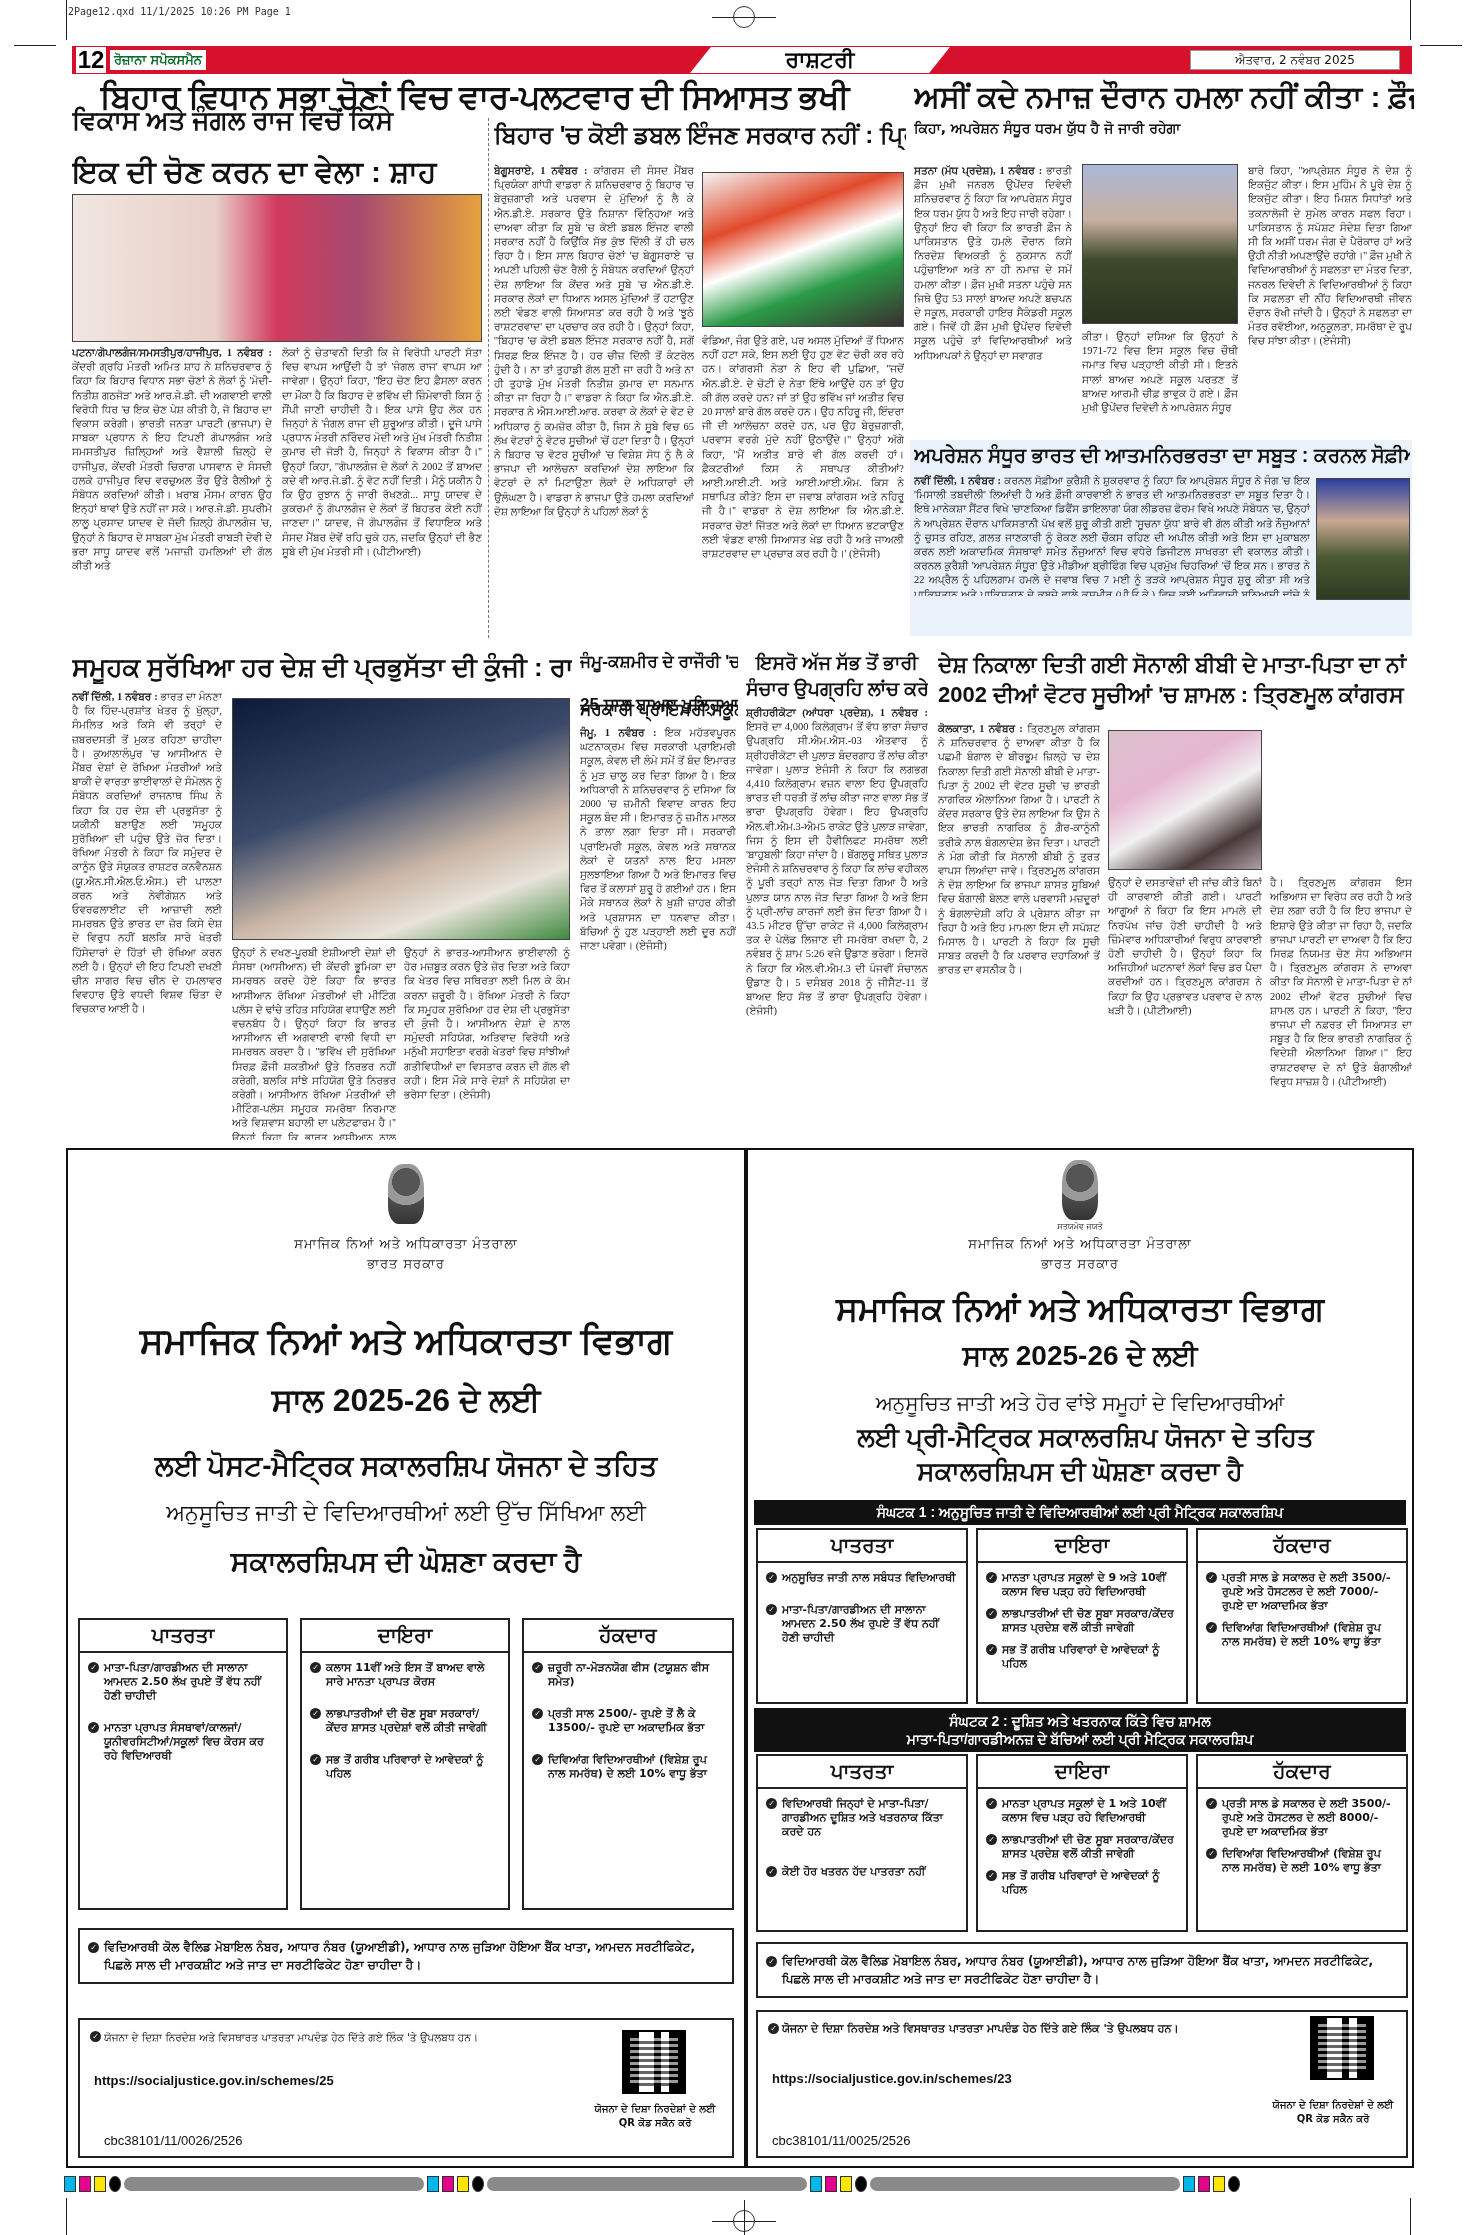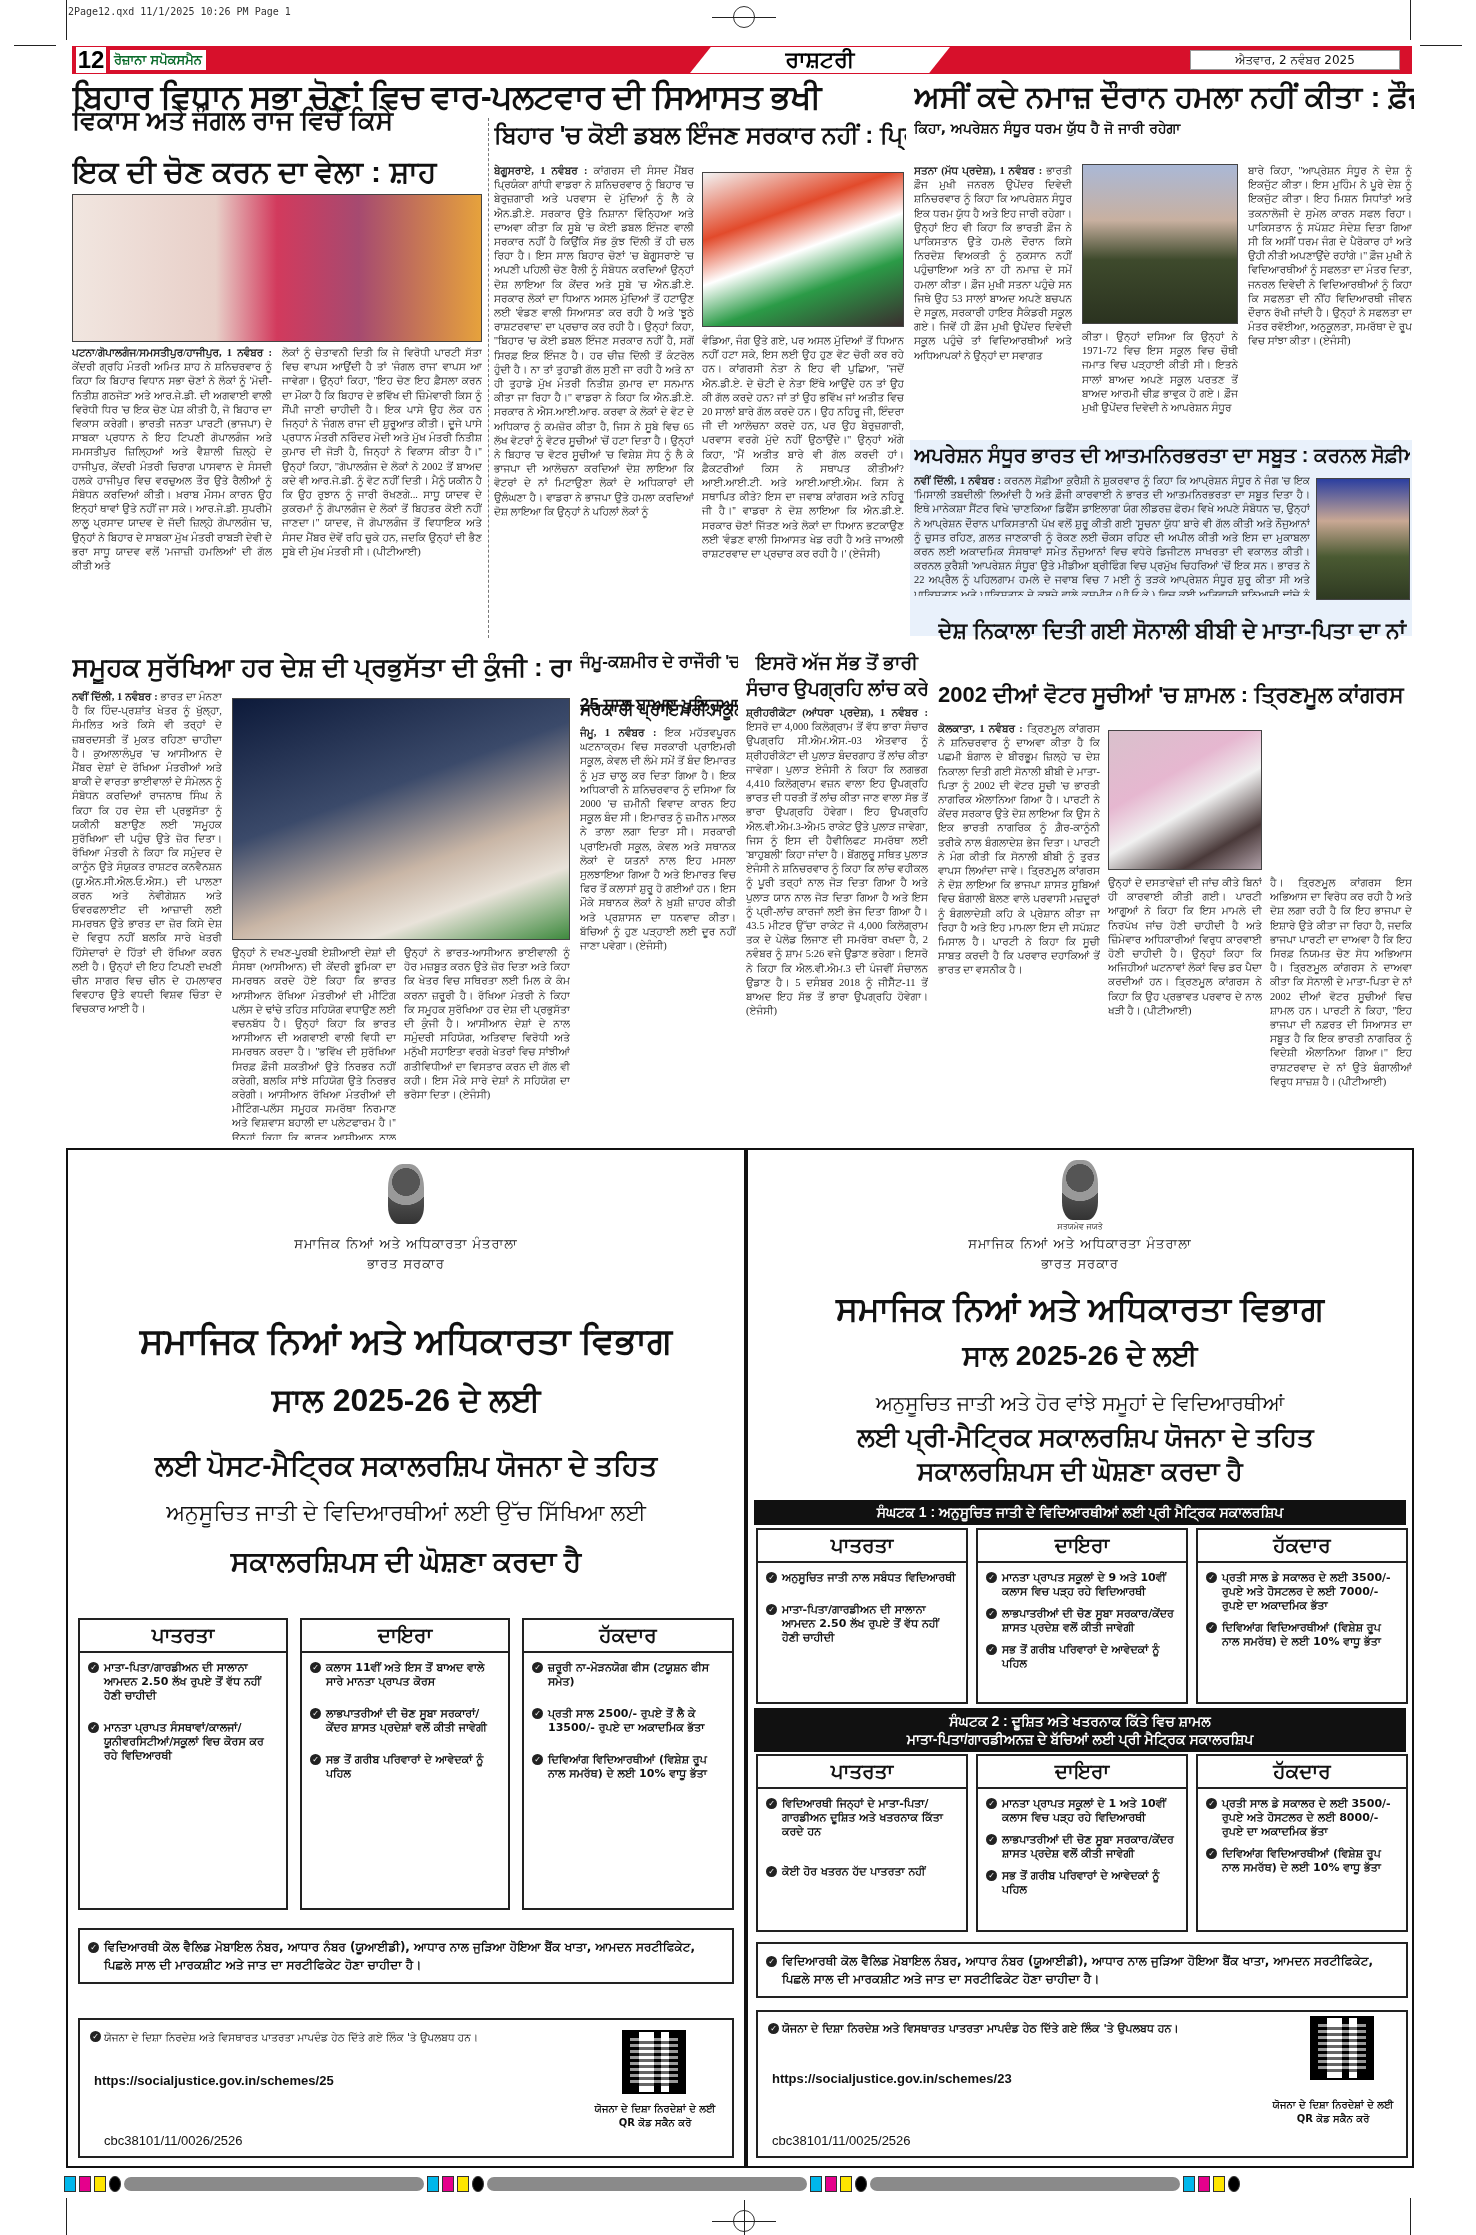--- a/index.html
+++ b/index.html
@@ -12,21 +12,21 @@
   .reg { width: 22px; height: 22px; border: 1px solid #333; border-radius: 50%; }
 
   
   .masthead { left: 72px; top: 46px; width: 1340px; height: 28px; background: #d7102b; }
   .pg-num { left: 76px; top: 47px; width: 30px; height: 26px; background: #fff; font-family: "Liberation Sans", sans-serif; font-weight: bold; font-size: 24px; line-height: 26px; text-align: center; color: #000; }
   .paper-name { left: 110px; top: 50px; height: 20px; padding: 0 4px; background: #fff; font-size: 13px; line-height: 20px; color: #0a6b2b; font-weight: bold; }
   .section-tab { left: 690px; top: 47px; width: 260px; height: 26px; background: #fff; clip-path: polygon(8% 0, 100% 0, 92% 100%, 0 100%); font-weight: bold; font-size: 22px; line-height: 26px; text-align: center; color: #000; }
   .date-box { left: 1190px; top: 50px; width: 210px; height: 20px; background: #fff; border: 1px solid #999; font-size: 12px; line-height: 18px; text-align: center; }
 
   
-  .hl { font-family: "Liberation Sans", sans-serif; font-weight: bold; color: #111; white-space: nowrap; overflow: hidden; letter-spacing: -0.5px; }
+  .hl { font-family: "Liberation Sans", sans-serif; font-weight: bold; color: #111; white-space: nowrap; overflow: hidden; letter-spacing: -0.5px; margin-left: 28px; }
   .hl-cond { font-family: "Liberation Sans", sans-serif; font-weight: bold; color: #111; white-space: nowrap; overflow: hidden; transform-origin: left top; }
   .body-text { font-family: "Liberation Serif", serif; font-size: 10.5px; line-height: 14.2px; color: #222; text-align: justify; overflow: hidden; }
   .dateline { font-weight: bold; }
 
   .photo { background: linear-gradient(135deg, #b9c6d8 0%, #e9d6c4 40%, #c46b5b 70%, #5a6b3a 100%); border: 1px solid #444; }
   .photo-shah { background: linear-gradient(90deg, #f1e6e0 0%, #e8cfc8 35%, #d23a5d 50%, #a64a70 70%, #e6a23c 100%); }
   .photo-priyanka { background: linear-gradient(160deg, #f3f3f3 0%, #e24a2b 30%, #ffffff 50%, #2b9b47 70%, #3a2f2f 100%); }
   .photo-army { background: linear-gradient(180deg, #aab8d6 0%, #c8b0a0 35%, #3e4a2c 60%, #2b3320 100%); }
   .photo-sofia { background: linear-gradient(180deg, #2b3fa0 0%, #c9a894 35%, #4a5a32 65%, #2f3a22 100%); }
   .photo-rajnath { background: linear-gradient(160deg, #0d1a3a 0%, #3b4a6a 40%, #c9b6a6 65%, #e9e3da 80%, #3e8a3e 100%); }
@@ -113,21 +113,21 @@
 
 <div class="abs hl-cond" style="left:580px;top:650px;width:158px;font-size:17px;line-height:24px;text-align:center;">ਜੰਮੂ-ਕਸ਼ਮੀਰ ਦੇ ਰਾਜੌਰੀ 'ਚ</div>
 <div class="abs hl-cond" style="left:580px;top:674px;width:158px;font-size:17px;line-height:24px;margin-top:19px;">25 ਸਾਲ ਬਾਅਦ ਖੁਲ੍ਹਿਆ</div>
 <div class="abs hl-cond" style="left:580px;top:698px;width:158px;font-size:17px;line-height:24px;text-align:center;">ਸਰਕਾਰੀ ਪ੍ਰਾਇਮਰੀ ਸਕੂਲ</div>
 <div class="abs body-text" style="left:580px;top:726px;width:156px;height:414px;"><span class="dateline">ਜੰਮੂ, 1 ਨਵੰਬਰ :</span> <span>ਇਕ ਮਹੱਤਵਪੂਰਨ ਘਟਨਾਕ੍ਰਮ ਵਿਚ ਸਰਕਾਰੀ ਪ੍ਰਾਇਮਰੀ ਸਕੂਲ, ਕੇਵਲ ਦੀ ਲੰਮੇ ਸਮੇਂ ਤੋਂ ਬੰਦ ਇਮਾਰਤ ਨੂੰ ਮੁੜ ਚਾਲੂ ਕਰ ਦਿਤਾ ਗਿਆ ਹੈ। ਇਕ ਅਧਿਕਾਰੀ ਨੇ ਸ਼ਨਿਚਰਵਾਰ ਨੂੰ ਦਸਿਆ ਕਿ 2000 'ਚ ਜ਼ਮੀਨੀ ਵਿਵਾਦ ਕਾਰਨ ਇਹ ਸਕੂਲ ਬੰਦ ਸੀ। ਇਮਾਰਤ ਨੂੰ ਜ਼ਮੀਨ ਮਾਲਕ ਨੇ ਤਾਲਾ ਲਗਾ ਦਿਤਾ ਸੀ। ਸਰਕਾਰੀ ਪ੍ਰਾਇਮਰੀ ਸਕੂਲ, ਕੇਵਲ ਅਤੇ ਸਥਾਨਕ ਲੋਕਾਂ ਦੇ ਯਤਨਾਂ ਨਾਲ ਇਹ ਮਸਲਾ ਸੁਲਝਾਇਆ ਗਿਆ ਹੈ ਅਤੇ ਇਮਾਰਤ ਵਿਚ ਫਿਰ ਤੋਂ ਕਲਾਸਾਂ ਸ਼ੁਰੂ ਹੋ ਗਈਆਂ ਹਨ। ਇਸ ਮੌਕੇ ਸਥਾਨਕ ਲੋਕਾਂ ਨੇ ਖ਼ੁਸ਼ੀ ਜ਼ਾਹਰ ਕੀਤੀ ਅਤੇ ਪ੍ਰਸ਼ਾਸਨ ਦਾ ਧਨਵਾਦ ਕੀਤਾ। ਬੱਚਿਆਂ ਨੂੰ ਹੁਣ ਪੜ੍ਹਾਈ ਲਈ ਦੂਰ ਨਹੀਂ ਜਾਣਾ ਪਵੇਗਾ। (ਏਜੰਸੀ)</span></div>
 
 <div class="abs hl-cond" style="left:746px;top:650px;width:182px;font-size:19px;line-height:26px;text-align:center;">ਇਸਰੋ ਅੱਜ ਸੱਭ ਤੋਂ ਭਾਰੀ</div>
 <div class="abs hl-cond" style="left:746px;top:676px;width:182px;font-size:19px;line-height:26px;text-align:center;">ਸੰਚਾਰ ਉਪਗ੍ਰਹਿ ਲਾਂਚ ਕਰੇਗਾ</div>
 <div class="abs body-text" style="left:746px;top:706px;width:182px;height:434px;"><span class="dateline">ਸ਼੍ਰੀਹਰੀਕੋਟਾ (ਆਂਧਰਾ ਪ੍ਰਦੇਸ਼), 1 ਨਵੰਬਰ :</span> <span>ਇਸਰੋ ਦਾ 4,000 ਕਿਲੋਗ੍ਰਾਮ ਤੋਂ ਵੱਧ ਭਾਰਾ ਸੰਚਾਰ ਉਪਗ੍ਰਹਿ ਸੀ.ਐਮ.ਐਸ.-03 ਐਤਵਾਰ ਨੂੰ ਸ਼੍ਰੀਹਰੀਕੋਟਾ ਦੀ ਪੁਲਾੜ ਬੰਦਰਗਾਹ ਤੋਂ ਲਾਂਚ ਕੀਤਾ ਜਾਵੇਗਾ। ਪੁਲਾੜ ਏਜੰਸੀ ਨੇ ਕਿਹਾ ਕਿ ਲਗਭਗ 4,410 ਕਿਲੋਗ੍ਰਾਮ ਵਜ਼ਨ ਵਾਲਾ ਇਹ ਉਪਗ੍ਰਹਿ ਭਾਰਤ ਦੀ ਧਰਤੀ ਤੋਂ ਲਾਂਚ ਕੀਤਾ ਜਾਣ ਵਾਲਾ ਸੱਭ ਤੋਂ ਭਾਰਾ ਉਪਗ੍ਰਹਿ ਹੋਵੇਗਾ। ਇਹ ਉਪਗ੍ਰਹਿ ਐਲ.ਵੀ.ਐਮ.3-ਐਮ5 ਰਾਕੇਟ ਉਤੇ ਪੁਲਾੜ ਜਾਵੇਗਾ, ਜਿਸ ਨੂੰ ਇਸ ਦੀ ਹੈਵੀਲਿਫਟ ਸਮਰੱਥਾ ਲਈ 'ਬਾਹੁਬਲੀ' ਕਿਹਾ ਜਾਂਦਾ ਹੈ। ਬੇਂਗਲੁਰੂ ਸਥਿਤ ਪੁਲਾੜ ਏਜੰਸੀ ਨੇ ਸ਼ਨਿਚਰਵਾਰ ਨੂੰ ਕਿਹਾ ਕਿ ਲਾਂਚ ਵਹੀਕਲ ਨੂੰ ਪੂਰੀ ਤਰ੍ਹਾਂ ਨਾਲ ਜੋੜ ਦਿਤਾ ਗਿਆ ਹੈ ਅਤੇ ਪੁਲਾੜ ਯਾਨ ਨਾਲ ਜੋੜ ਦਿਤਾ ਗਿਆ ਹੈ ਅਤੇ ਇਸ ਨੂੰ ਪ੍ਰੀ-ਲਾਂਚ ਕਾਰਜਾਂ ਲਈ ਭੇਜ ਦਿਤਾ ਗਿਆ ਹੈ। 43.5 ਮੀਟਰ ਉੱਚਾ ਰਾਕੇਟ ਜੋ 4,000 ਕਿਲੋਗ੍ਰਾਮ ਤਕ ਦੇ ਪੇਲੋਡ ਲਿਜਾਣ ਦੀ ਸਮਰੱਥਾ ਰਖਦਾ ਹੈ, 2 ਨਵੰਬਰ ਨੂੰ ਸ਼ਾਮ 5:26 ਵਜੇ ਉਡਾਣ ਭਰੇਗਾ। ਇਸਰੋ ਨੇ ਕਿਹਾ ਕਿ ਐਲ.ਵੀ.ਐਮ.3 ਦੀ ਪੰਜਵੀਂ ਸੰਚਾਲਨ ਉਡਾਣ ਹੈ। 5 ਦਸੰਬਰ 2018 ਨੂੰ ਜੀਸੈੱਟ-11 ਤੋਂ ਬਾਅਦ ਇਹ ਸੱਭ ਤੋਂ ਭਾਰਾ ਉਪਗ੍ਰਹਿ ਹੋਵੇਗਾ। (ਏਜੰਸੀ)</span></div>
 
-<div class="abs hl-cond" style="left:938px;top:616px;width:474px;font-size:22px;line-height:30px;">ਦੇਸ਼ ਨਿਕਾਲਾ ਦਿਤੀ ਗਈ ਸੋਨਾਲੀ ਬੀਬੀ ਦੇ ਮਾਤਾ-ਪਿਤਾ ਦਾ ਨਾਂ</div>
+<div class="abs hl-cond" style="left:938px;top:650px;width:474px;font-size:22px;line-height:30px;">ਦੇਸ਼ ਨਿਕਾਲਾ ਦਿਤੀ ਗਈ ਸੋਨਾਲੀ ਬੀਬੀ ਦੇ ਮਾਤਾ-ਪਿਤਾ ਦਾ ਨਾਂ</div>
 <div class="abs hl-cond" style="left:938px;top:680px;width:474px;font-size:22px;line-height:30px;">2002 ਦੀਆਂ ਵੋਟਰ ਸੂਚੀਆਂ 'ਚ ਸ਼ਾਮਲ : ਤ੍ਰਿਣਮੂਲ ਕਾਂਗਰਸ</div>
 <div class="abs body-text" style="left:938px;top:722px;width:162px;height:418px;"><span class="dateline">ਕੋਲਕਾਤਾ, 1 ਨਵੰਬਰ :</span> <span>ਤ੍ਰਿਣਮੂਲ ਕਾਂਗਰਸ ਨੇ ਸ਼ਨਿਚਰਵਾਰ ਨੂੰ ਦਾਅਵਾ ਕੀਤਾ ਹੈ ਕਿ ਪਛਮੀ ਬੰਗਾਲ ਦੇ ਬੀਰਭੂਮ ਜ਼ਿਲ੍ਹੇ 'ਚ ਦੇਸ਼ ਨਿਕਾਲਾ ਦਿਤੀ ਗਈ ਸੋਨਾਲੀ ਬੀਬੀ ਦੇ ਮਾਤਾ-ਪਿਤਾ ਨੂੰ 2002 ਦੀ ਵੋਟਰ ਸੂਚੀ 'ਚ ਭਾਰਤੀ ਨਾਗਰਿਕ ਐਲਾਨਿਆ ਗਿਆ ਹੈ। ਪਾਰਟੀ ਨੇ ਕੇਂਦਰ ਸਰਕਾਰ ਉਤੇ ਦੋਸ਼ ਲਾਇਆ ਕਿ ਉਸ ਨੇ ਇਕ ਭਾਰਤੀ ਨਾਗਰਿਕ ਨੂੰ ਗ਼ੈਰ-ਕਾਨੂੰਨੀ ਤਰੀਕੇ ਨਾਲ ਬੰਗਲਾਦੇਸ਼ ਭੇਜ ਦਿਤਾ। ਪਾਰਟੀ ਨੇ ਮੰਗ ਕੀਤੀ ਕਿ ਸੋਨਾਲੀ ਬੀਬੀ ਨੂੰ ਤੁਰਤ ਵਾਪਸ ਲਿਆਂਦਾ ਜਾਵੇ। ਤ੍ਰਿਣਮੂਲ ਕਾਂਗਰਸ ਨੇ ਦੋਸ਼ ਲਾਇਆ ਕਿ ਭਾਜਪਾ ਸ਼ਾਸਤ ਸੂਬਿਆਂ ਵਿਚ ਬੰਗਾਲੀ ਬੋਲਣ ਵਾਲੇ ਪਰਵਾਸੀ ਮਜ਼ਦੂਰਾਂ ਨੂੰ ਬੰਗਲਾਦੇਸ਼ੀ ਕਹਿ ਕੇ ਪ੍ਰੇਸ਼ਾਨ ਕੀਤਾ ਜਾ ਰਿਹਾ ਹੈ ਅਤੇ ਇਹ ਮਾਮਲਾ ਇਸ ਦੀ ਸਪੱਸ਼ਟ ਮਿਸਾਲ ਹੈ। ਪਾਰਟੀ ਨੇ ਕਿਹਾ ਕਿ ਸੂਚੀ ਸਾਬਤ ਕਰਦੀ ਹੈ ਕਿ ਪਰਵਾਰ ਦਹਾਕਿਆਂ ਤੋਂ ਭਾਰਤ ਦਾ ਵਸਨੀਕ ਹੈ।</span></div>
 <div class="abs photo photo-mamata" style="left:1108px;top:730px;width:154px;height:140px;"></div>
 <div class="abs body-text" style="left:1108px;top:876px;width:154px;height:264px;">ਉਨ੍ਹਾਂ ਦੇ ਦਸਤਾਵੇਜ਼ਾਂ ਦੀ ਜਾਂਚ ਕੀਤੇ ਬਿਨਾਂ ਹੀ ਕਾਰਵਾਈ ਕੀਤੀ ਗਈ। ਪਾਰਟੀ ਆਗੂਆਂ ਨੇ ਕਿਹਾ ਕਿ ਇਸ ਮਾਮਲੇ ਦੀ ਨਿਰਪੱਖ ਜਾਂਚ ਹੋਣੀ ਚਾਹੀਦੀ ਹੈ ਅਤੇ ਜ਼ਿੰਮੇਵਾਰ ਅਧਿਕਾਰੀਆਂ ਵਿਰੁਧ ਕਾਰਵਾਈ ਹੋਣੀ ਚਾਹੀਦੀ ਹੈ। ਉਨ੍ਹਾਂ ਕਿਹਾ ਕਿ ਅਜਿਹੀਆਂ ਘਟਨਾਵਾਂ ਲੋਕਾਂ ਵਿਚ ਡਰ ਪੈਦਾ ਕਰਦੀਆਂ ਹਨ। ਤ੍ਰਿਣਮੂਲ ਕਾਂਗਰਸ ਨੇ ਕਿਹਾ ਕਿ ਉਹ ਪ੍ਰਭਾਵਤ ਪਰਵਾਰ ਦੇ ਨਾਲ ਖੜੀ ਹੈ। (ਪੀਟੀਆਈ)</div>
 <div class="abs body-text" style="left:1270px;top:876px;width:142px;height:264px;">ਹੈ। ਤ੍ਰਿਣਮੂਲ ਕਾਂਗਰਸ ਇਸ ਅਭਿਆਸ ਦਾ ਵਿਰੋਧ ਕਰ ਰਹੀ ਹੈ ਅਤੇ ਦੋਸ਼ ਲਗਾ ਰਹੀ ਹੈ ਕਿ ਇਹ ਭਾਜਪਾ ਦੇ ਇਸ਼ਾਰੇ ਉਤੇ ਕੀਤਾ ਜਾ ਰਿਹਾ ਹੈ, ਜਦਕਿ ਭਾਜਪਾ ਪਾਰਟੀ ਦਾ ਦਾਅਵਾ ਹੈ ਕਿ ਇਹ ਸਿਰਫ਼ ਨਿਯਮਤ ਚੋਣ ਸੋਧ ਅਭਿਆਸ ਹੈ। ਤ੍ਰਿਣਮੂਲ ਕਾਂਗਰਸ ਨੇ ਦਾਅਵਾ ਕੀਤਾ ਕਿ ਸੋਨਾਲੀ ਦੇ ਮਾਤਾ-ਪਿਤਾ ਦੇ ਨਾਂ 2002 ਦੀਆਂ ਵੋਟਰ ਸੂਚੀਆਂ ਵਿਚ ਸ਼ਾਮਲ ਹਨ। ਪਾਰਟੀ ਨੇ ਕਿਹਾ, ''ਇਹ ਭਾਜਪਾ ਦੀ ਨਫ਼ਰਤ ਦੀ ਸਿਆਸਤ ਦਾ ਸਬੂਤ ਹੈ ਕਿ ਇਕ ਭਾਰਤੀ ਨਾਗਰਿਕ ਨੂੰ ਵਿਦੇਸ਼ੀ ਐਲਾਨਿਆ ਗਿਆ।'' ਇਹ ਰਾਸ਼ਟਰਵਾਦ ਦੇ ਨਾਂ ਉਤੇ ਬੰਗਾਲੀਆਂ ਵਿਰੁਧ ਸਾਜ਼ਸ਼ ਹੈ। (ਪੀਟੀਆਈ)</div>
 
 <div class="abs ad" style="left:66px;top:1148px;width:680px;height:1020px;">
   <div class="emblem" style="position:absolute;left:320px;top:14px;"></div>
   <div class="ad-ministry" style="position:absolute;left:0;right:0;top:86px;">ਸਮਾਜਿਕ ਨਿਆਂ ਅਤੇ ਅਧਿਕਾਰਤਾ ਮੰਤਰਾਲਾ</div>
   <div class="ad-ministry" style="position:absolute;left:0;right:0;top:106px;">ਭਾਰਤ ਸਰਕਾਰ</div>

